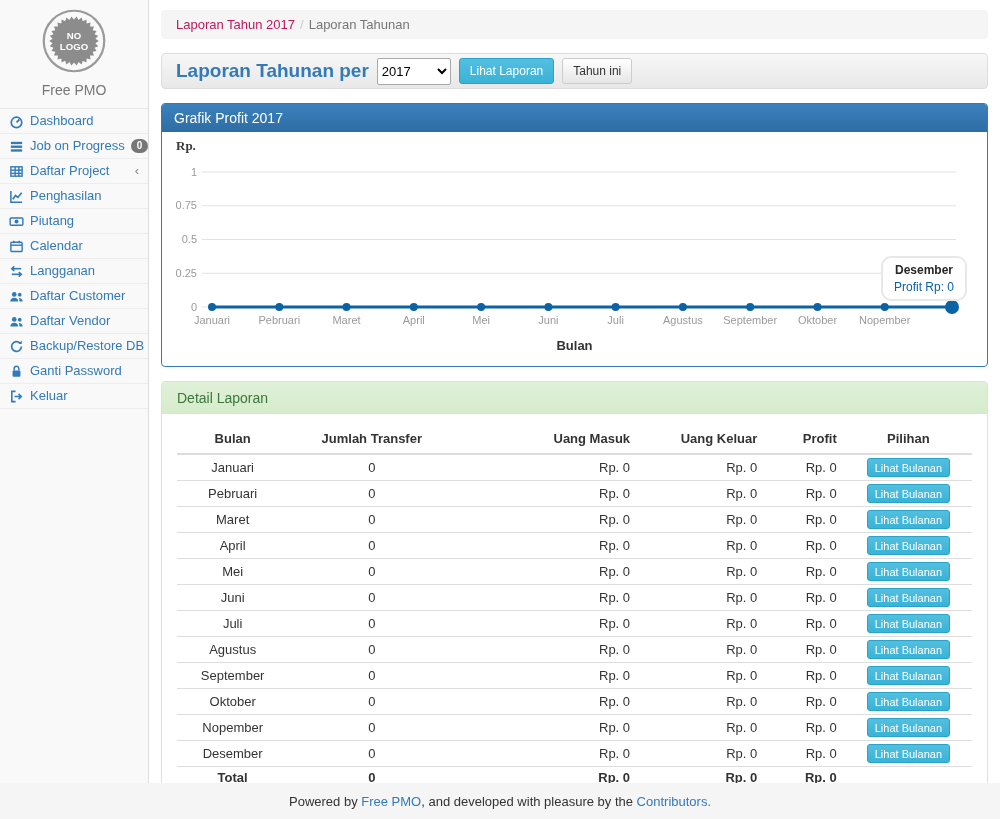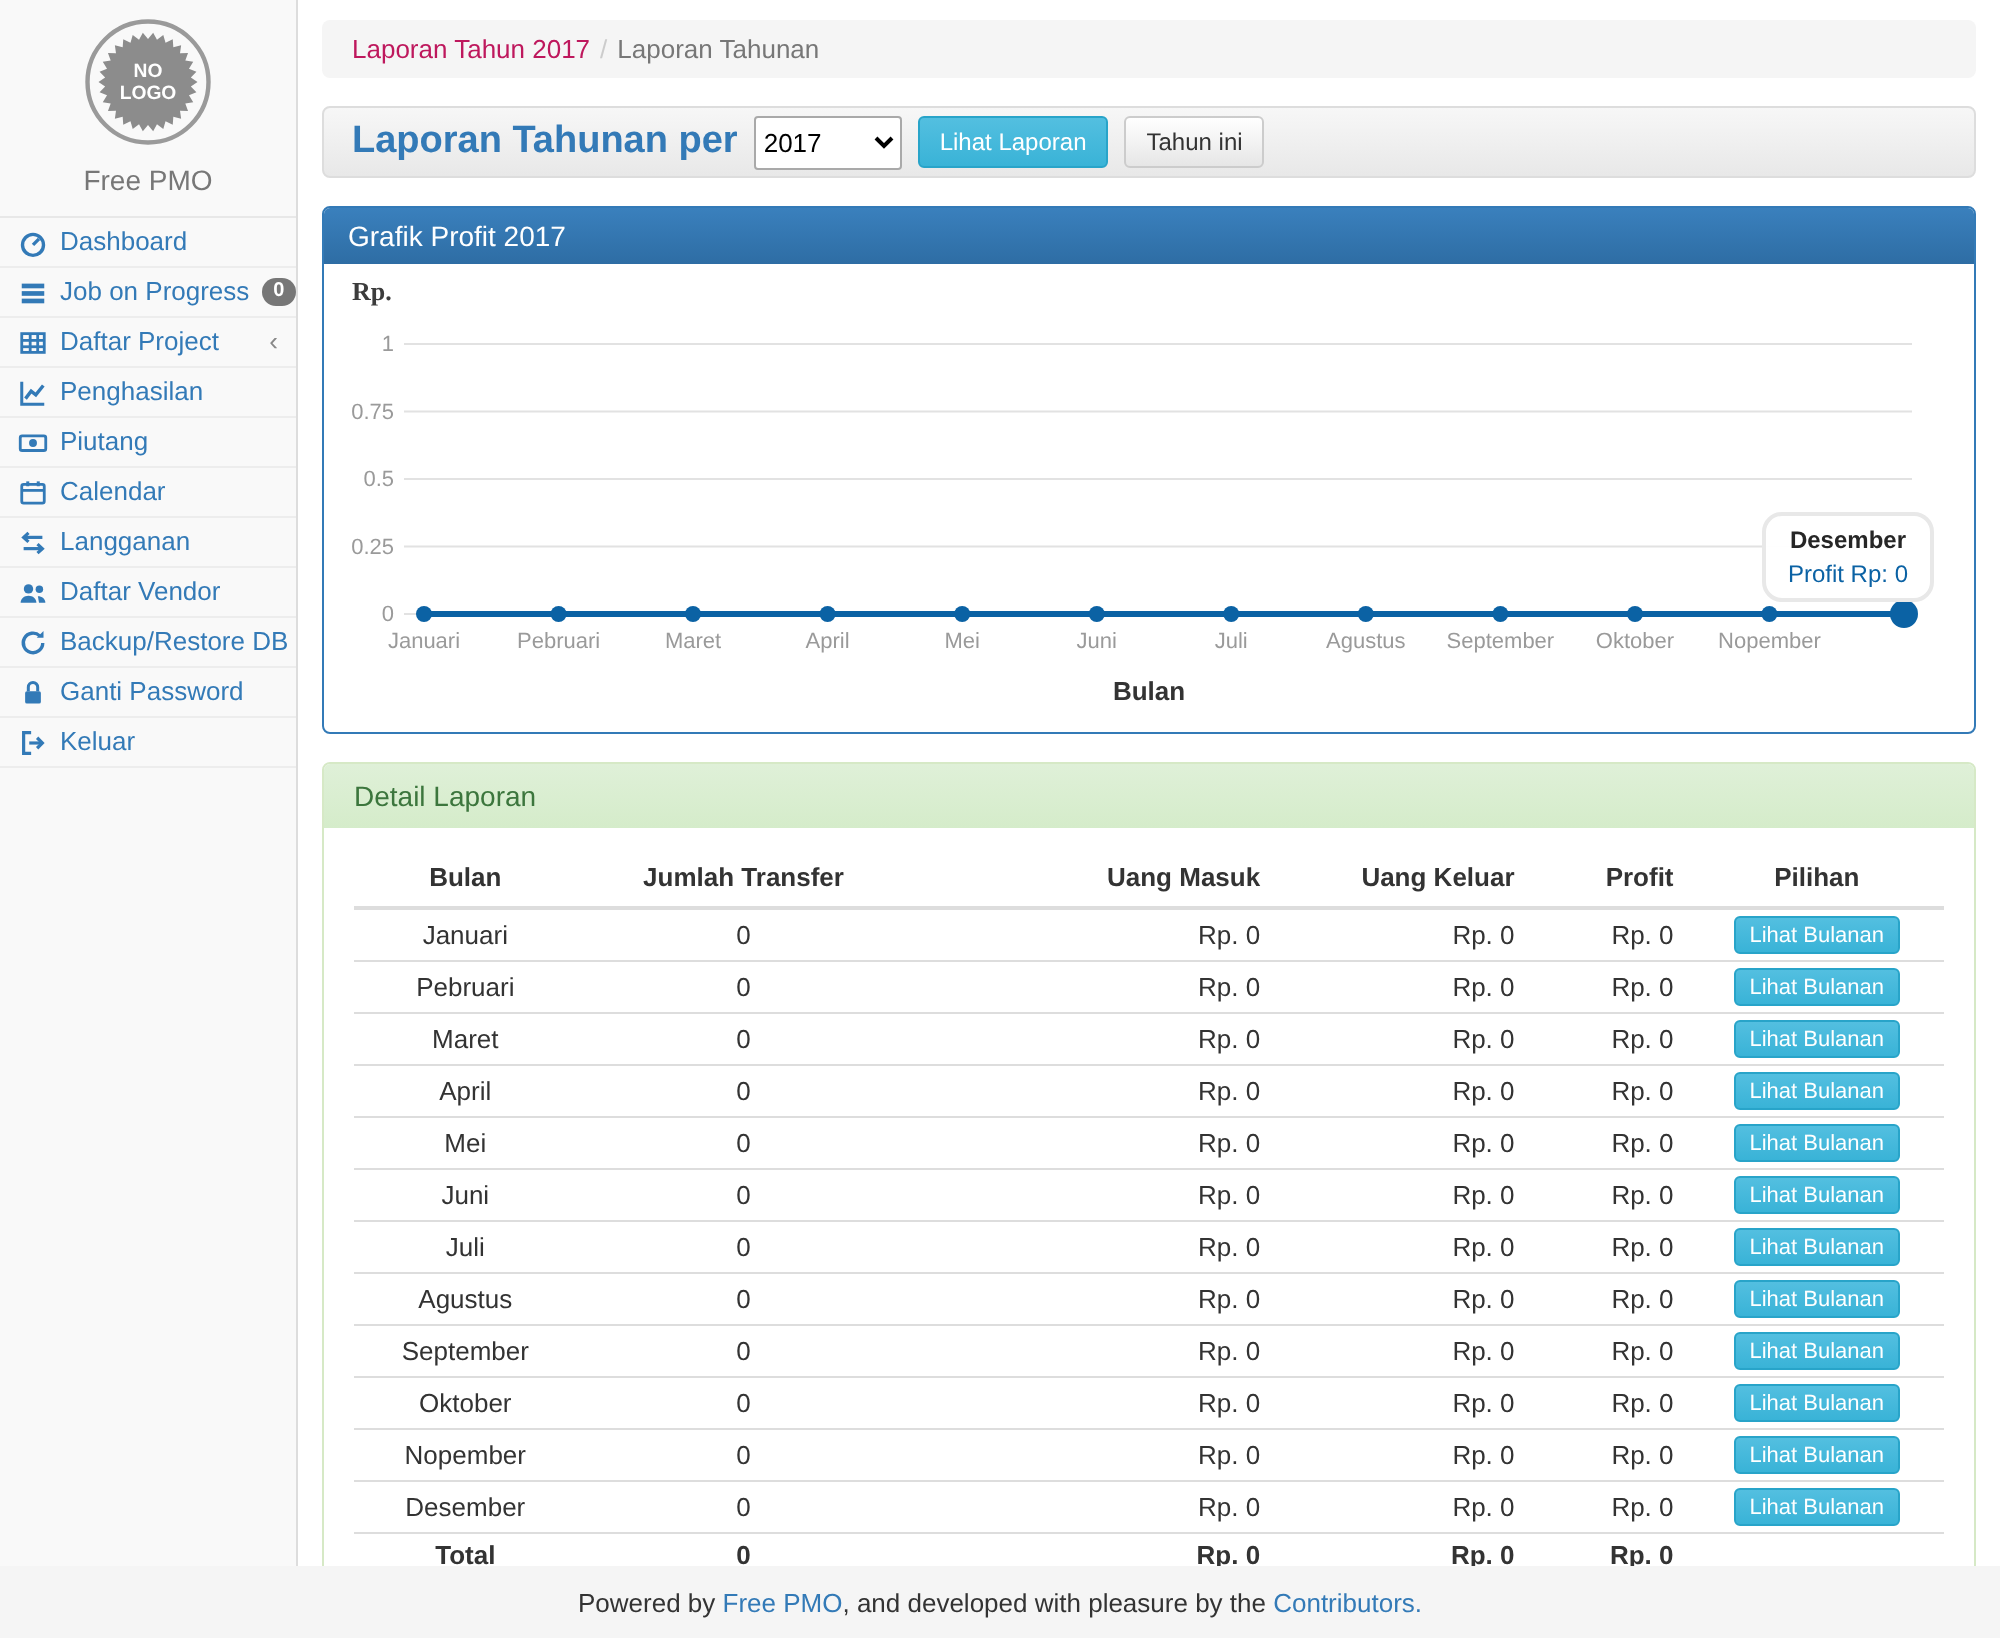--- a/index.html
+++ b/index.html
@@ -162,20 +162,31 @@
               <svg viewBox="0 0 16 16">
                 <g stroke="currentColor" stroke-width="1.7" fill="none">
                   <path d="M13 5H3"></path>
                   <path d="M5.6 2.6 3 5l2.6 2.4"></path>
                   <path d="M3 11h10"></path>
                   <path d="M10.4 8.6 13 11l-2.6 2.4"></path>
                 </g>
               </svg>
             </span>
             <span class="nav-label">Langganan</span>
+          </div>
+          <div class="nav-item">
+            <span class="icon">
+              <svg viewBox="0 0 16 16">
+                <circle cx="5.6" cy="5.8" r="2.5" fill="currentColor"></circle>
+                <path d="M1.4 13.2c0-2.3 1.9-3.8 4.2-3.8s4.2 1.5 4.2 3.8z" fill="currentColor"></path>
+                <circle cx="11.4" cy="6" r="2" fill="currentColor"></circle>
+                <path d="M10.6 9.7c2.2 0 4 1.4 4 3.5h-3.4" fill="currentColor"></path>
+              </svg>
+            </span>
+            <span class="nav-label">Daftar Customer</span>
           </div>
           <div class="nav-item">
             <span class="icon">
               <svg viewBox="0 0 16 16">
                 <circle cx="5.6" cy="5.8" r="2.5" fill="currentColor"></circle>
                 <path d="M1.4 13.2c0-2.3 1.9-3.8 4.2-3.8s4.2 1.5 4.2 3.8z" fill="currentColor"></path>
                 <circle cx="11.4" cy="6" r="2" fill="currentColor"></circle>
                 <path d="M10.6 9.7c2.2 0 4 1.4 4 3.5h-3.4" fill="currentColor"></path>
               </svg>
             </span>

